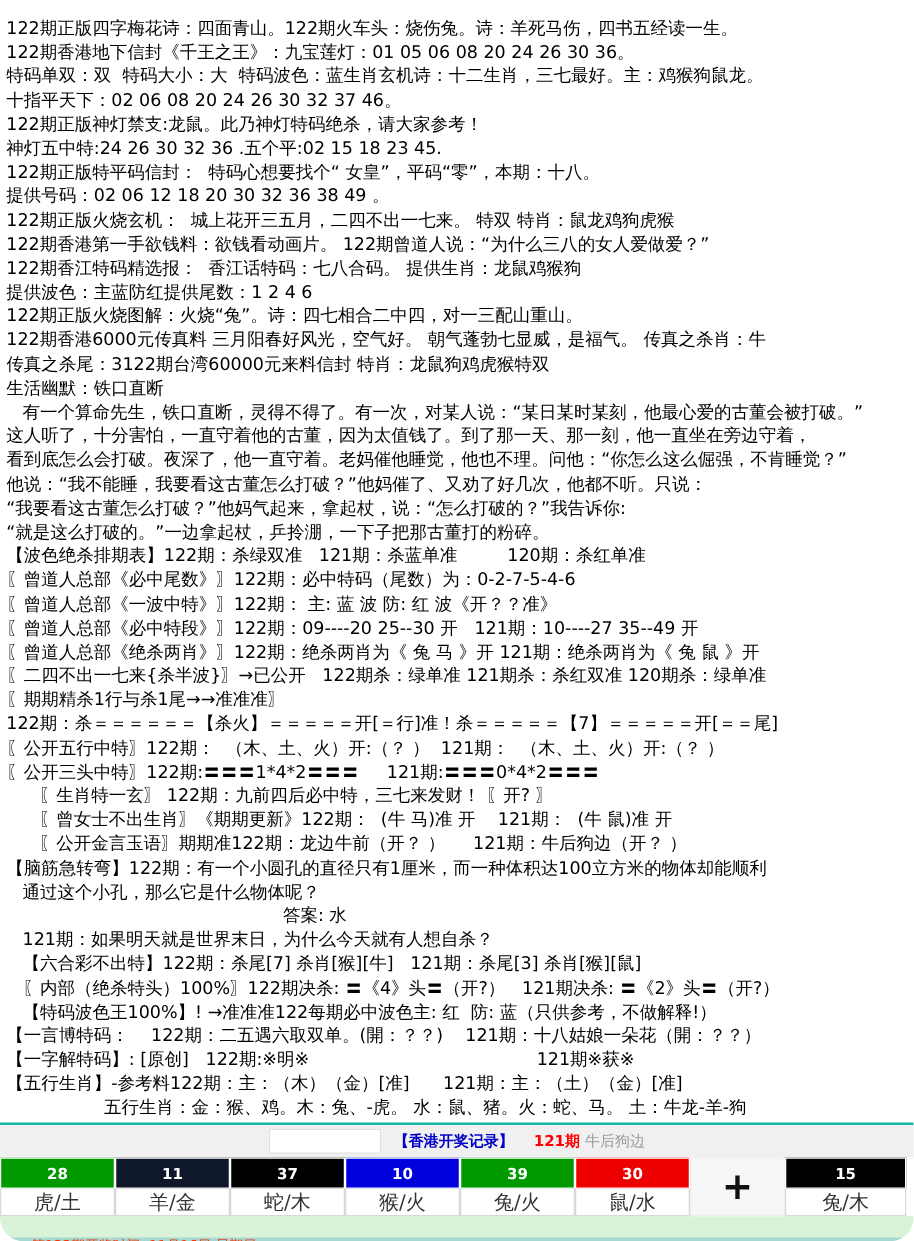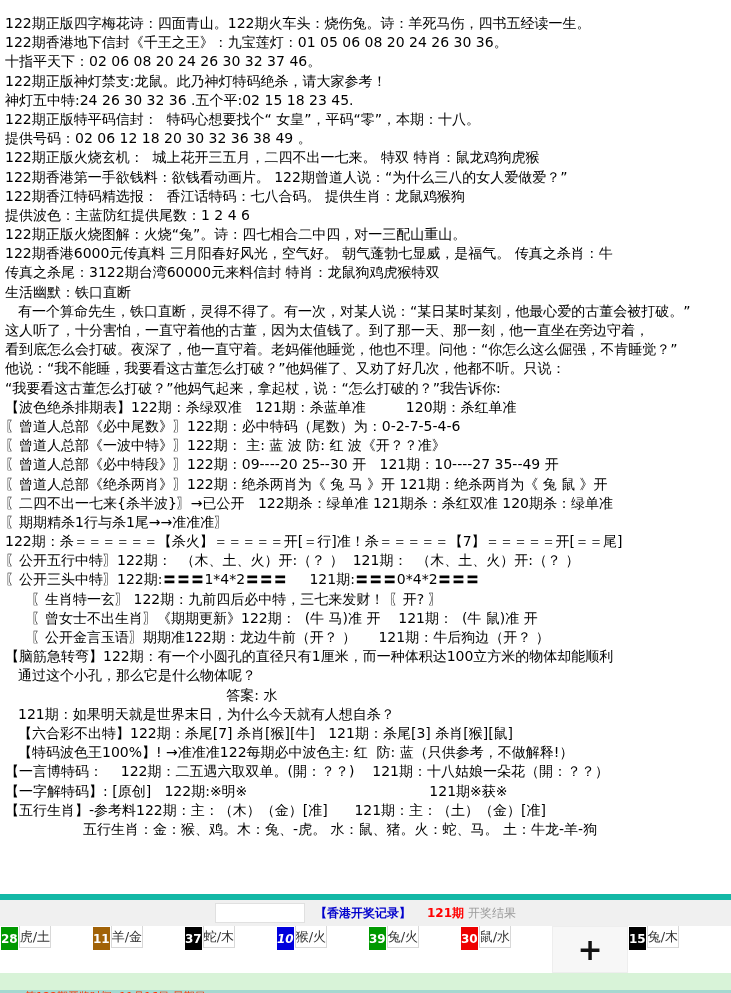--- a/index.html
+++ b/index.html
@@ -1,52 +1,52 @@
 <!DOCTYPE html>
 <html><head>
 <meta charset="utf-8">
 <style>
   html,body{margin:0;padding:0;background:#ffffff;}
   .page{
     position:relative;width:731px;height:993px;overflow:hidden;
-    background:#ffffff;font-family:"DejaVu Sans",sans-serif;color:#000;
+    background:#ffffff;font-family:"DejaVu Sans",sans-serif;color:#000;border-radius:19px;
   }
   
   .doc{
     padding:14px 0 0 5px;height:885px;overflow:hidden;
   }
   .doc-line{
     font-size:14px;line-height:19.2px;height:19.2px;
     white-space:pre;overflow:hidden;color:#000;
   }
   
   .panel{position:absolute;left:0;bottom:0;width:731px;}
   .panel-header{
-    height:26px;background:#f0f0f0;border-top:6px solid #14b8a6;
+    height:26px;background:#f0f0f0;border-top:2px solid #14b8a6;
     display:flex;align-items:center;justify-content:center;font-size:12px;
   }
   .white-box{
     display:inline-block;width:88px;height:18px;background:#ffffff;
     border:1px solid #e0e0e0;margin-right:10px;
   }
   .hdr-title{color:#0000cc;font-weight:bold;}
   .hdr-issue{color:#ff0000;font-weight:bold;margin-left:16px;}
   .hdr-suffix{color:#9a9a9a;margin-left:4px;}
   .balls-row{
     display:flex;align-items:stretch;background:#ffffff;height:47px;
   }
-  .ball-col{width:92px;display:flex;}
+  .ball-col{width:92px;display:flex;flex-direction:column;}
   .ball-col.extra{flex:1;padding-right:6px;}
   .ball-num{
     height:25px;line-height:25px;text-align:center;color:#ffffff;
     font-size:12px;font-weight:bold;border:1px solid #ffffff;box-sizing:border-box;
   }
   .ball-label{
     height:22px;line-height:21px;text-align:center;color:#333;
-    font-size:13px;background:#ffffff;border:1px solid #d8d8d8;
+    font-size:16px;background:#ffffff;border:1px solid #d8d8d8;
     border-top:none;box-sizing:border-box;
   }
   .plus-cell{
     width:76px;display:flex;align-items:center;justify-content:center;
     background:#f7f7f7;border:1px solid #eeeeee;box-sizing:border-box;
     font-size:30px;font-weight:bold;color:#111;
   }
   .panel-footer{
     height:17px;line-height:16px;background:#d8f3d8;font-size:11px;
     padding-left:4px;border-bottom:3px solid #a5d8d0;white-space:pre;
@@ -54,86 +54,89 @@
   .ft-red{color:#ff3300;}
 </style>
 </head>
 <body>
 
 <div class="page">
 
   <div class="doc" id="doc">
       <div class="doc-line">122期正版四字梅花诗：四面青山。122期火车头：烧伤兔。诗：羊死马伤，四书五经读一生。</div>
       <div class="doc-line">122期香港地下信封《千王之王》：九宝莲灯：01 05 06 08 20 24 26 30 36。</div>
+      <div class="doc-line">特码单双：双  特码大小：大  特码波色：蓝生肖玄机诗：十二生肖，三七最好。主：鸡猴狗鼠龙。</div>
       <div class="doc-line">十指平天下：02 06 08 20 24 26 30 32 37 46。</div>
       <div class="doc-line">122期正版神灯禁支:龙鼠。此乃神灯特码绝杀，请大家参考！</div>
       <div class="doc-line">神灯五中特:24 26 30 32 36 .五个平:02 15 18 23 45.</div>
       <div class="doc-line">122期正版特平码信封：  特码心想要找个“ 女皇”，平码“零”，本期：十八。</div>
       <div class="doc-line">提供号码：02 06 12 18 20 30 32 36 38 49 。</div>
       <div class="doc-line">122期正版火烧玄机：  城上花开三五月，二四不出一七来。 特双 特肖：鼠龙鸡狗虎猴</div>
       <div class="doc-line">122期香港第一手欲钱料：欲钱看动画片。 122期曾道人说：“为什么三八的女人爱做爱？”</div>
       <div class="doc-line">122期香江特码精选报：  香江话特码：七八合码。 提供生肖：龙鼠鸡猴狗</div>
       <div class="doc-line">提供波色：主蓝防红提供尾数：1 2 4 6</div>
       <div class="doc-line">122期正版火烧图解：火烧“兔”。诗：四七相合二中四，对一三配山重山。</div>
       <div class="doc-line">122期香港6000元传真料 三月阳春好风光，空气好。 朝气蓬勃七显威，是福气。 传真之杀肖：牛</div>
       <div class="doc-line">传真之杀尾：3122期台湾60000元来料信封 特肖：龙鼠狗鸡虎猴特双</div>
       <div class="doc-line">生活幽默：铁口直断</div>
       <div class="doc-line" style="padding-left: 0.93em;">有一个算命先生，铁口直断，灵得不得了。有一次，对某人说：“某日某时某刻，他最心爱的古董会被打破。”</div>
       <div class="doc-line">这人听了，十分害怕，一直守着他的古董，因为太值钱了。到了那一天、那一刻，他一直坐在旁边守着，</div>
       <div class="doc-line">看到底怎么会打破。夜深了，他一直守着。老妈催他睡觉，他也不理。问他：“你怎么这么倔强，不肯睡觉？”</div>
       <div class="doc-line">他说：“我不能睡，我要看这古董怎么打破？”他妈催了、又劝了好几次，他都不听。只说：</div>
       <div class="doc-line">“我要看这古董怎么打破？”他妈气起来，拿起杖，说：“怎么打破的？”我告诉你:</div>
+      <div class="doc-line">“就是这么打破的。”一边拿起杖，乒拎淜，一下子把那古董打的粉碎。</div>
       <div class="doc-line">【波色绝杀排期表】122期：杀绿双准   121期：杀蓝单准         120期：杀红单准</div>
       <div class="doc-line">〖曾道人总部《必中尾数》〗122期：必中特码（尾数）为：0-2-7-5-4-6</div>
       <div class="doc-line">〖曾道人总部《一波中特》〗122期： 主: 蓝 波 防: 红 波《开？？准》</div>
       <div class="doc-line">〖曾道人总部《必中特段》〗122期：09----20 25--30 开   121期：10----27 35--49 开</div>
       <div class="doc-line">〖曾道人总部《绝杀两肖》〗122期：绝杀两肖为《 兔 马 》开 121期：绝杀两肖为《 兔 鼠 》开</div>
       <div class="doc-line">〖二四不出一七来{杀半波}〗→已公开   122期杀：绿单准 121期杀：杀红双准 120期杀：绿单准</div>
       <div class="doc-line">〖期期精杀1行与杀1尾→→准准准〗</div>
       <div class="doc-line">122期：杀＝＝＝＝＝＝【杀火】＝＝＝＝＝开[＝行]准！杀＝＝＝＝＝【7】＝＝＝＝＝开[＝＝尾]</div>
       <div class="doc-line">〖公开五行中特〗122期：  （木、土、火）开:（？ ）  121期：  （木、土、火）开:（？ ）</div>
       <div class="doc-line">〖公开三头中特〗122期:〓〓〓1*4*2〓〓〓     121期:〓〓〓0*4*2〓〓〓</div>
       <div class="doc-line" style="padding-left: 1.86em;">〖生肖特一玄〗 122期：九前四后必中特，三七来发财！ 〖开? 〗</div>
       <div class="doc-line" style="padding-left: 1.86em;">〖曾女士不出生肖〗《期期更新》122期：  (牛 马)准 开    121期：  (牛 鼠)准 开</div>
       <div class="doc-line" style="padding-left: 1.86em;">〖公开金言玉语〗期期准122期：龙边牛前（开？ ）     121期：牛后狗边（开？ ）</div>
       <div class="doc-line">【脑筋急转弯】122期：有一个小圆孔的直径只有1厘米，而一种体积达100立方米的物体却能顺利</div>
       <div class="doc-line" style="padding-left: 0.93em;">通过这个小孔，那么它是什么物体呢？</div>
       <div class="doc-line" style="padding-left: 15.81em;">答案: 水</div>
       <div class="doc-line" style="padding-left: 0.93em;">121期：如果明天就是世界末日，为什么今天就有人想自杀？</div>
       <div class="doc-line" style="padding-left: 0.93em;">【六合彩不出特】122期：杀尾[7] 杀肖[猴][牛]   121期：杀尾[3] 杀肖[猴][鼠]</div>
+      <div class="doc-line" style="padding-left: 0.93em;">〖内部（绝杀特头）100%〗122期决杀: 〓《4》头〓（开?）   121期决杀: 〓《2》头〓（开?）</div>
       <div class="doc-line" style="padding-left: 0.93em;">【特码波色王100%】! →准准准122每期必中波色主: 红  防: 蓝（只供参考，不做解释!）</div>
       <div class="doc-line">【一言博特码：    122期：二五遇六取双单。(開：？？)    121期：十八姑娘一朵花（開：？？）</div>
       <div class="doc-line">【一字解特码】: [原创]   122期:※明※　　　　　　　　　　　　　121期※获※</div>
       <div class="doc-line">【五行生肖】-参考料122期：主：（木）（金）[准]      121期：主：（土）（金）[准]</div>
       <div class="doc-line" style="padding-left: 5.58em;">五行生肖：金：猴、鸡。木：兔、-虎。 水：鼠、猪。火：蛇、马。 土：牛龙-羊-狗</div>
     </div>
 
   <div class="panel">
     <div class="panel-header">
       <span class="white-box"></span>
       <span class="hdr-title">【香港开奖记录】</span>
       <span class="hdr-issue">121期</span>
-      <span class="hdr-suffix">开奖结果</span>
+      <span class="hdr-suffix">牛后狗边</span>
     </div>
 
     <div class="balls-row" id="balls">
         <div class="ball-col">
           <div class="ball-num" style="background: rgb(0, 153, 0);">28</div>
           <div class="ball-label">虎/土</div>
         </div>
         <div class="ball-col">
-          <div class="ball-num" style="background: #a16207;">11</div>
+          <div class="ball-num" style="background: #0f172a;">11</div>
           <div class="ball-label">羊/金</div>
         </div>
         <div class="ball-col">
           <div class="ball-num" style="background: #000000;">37</div>
           <div class="ball-label">蛇/木</div>
         </div>
         <div class="ball-col">
-          <div class="ball-num" style="background: rgb(0, 0, 221); font-style: italic;">10</div>
+          <div class="ball-num" style="background: rgb(0, 0, 221);">10</div>
           <div class="ball-label">猴/火</div>
         </div>
         <div class="ball-col">
           <div class="ball-num" style="background: rgb(0, 153, 0);">39</div>
           <div class="ball-label">兔/火</div>
         </div>
         <div class="ball-col">
           <div class="ball-num" style="background: rgb(238, 0, 0);">30</div>
           <div class="ball-label">鼠/水</div>
         </div>

